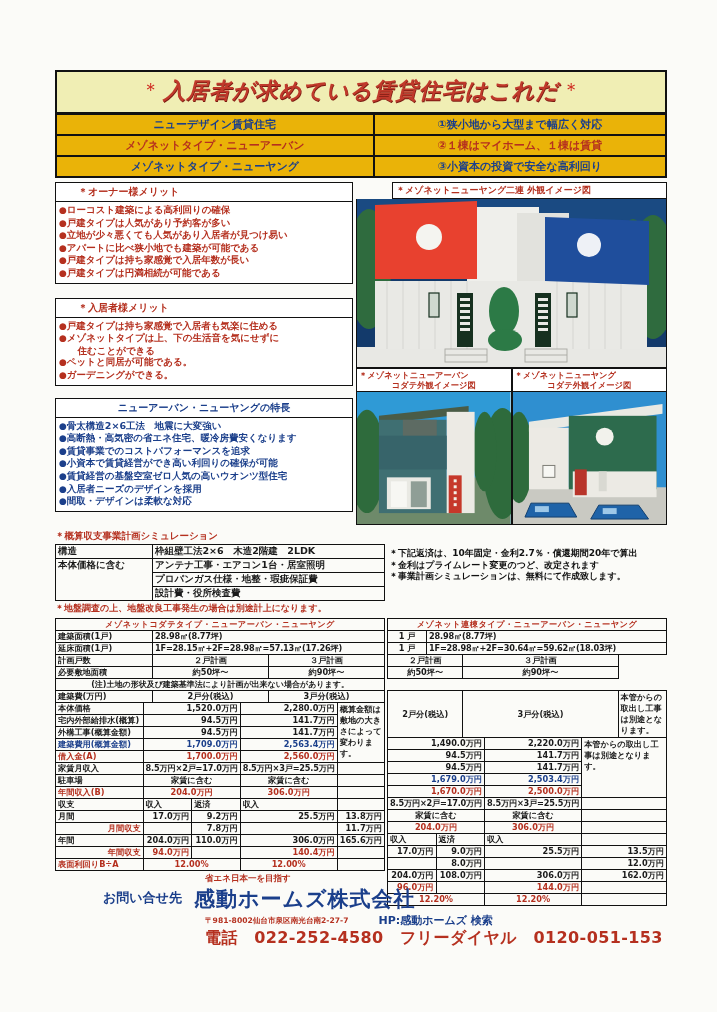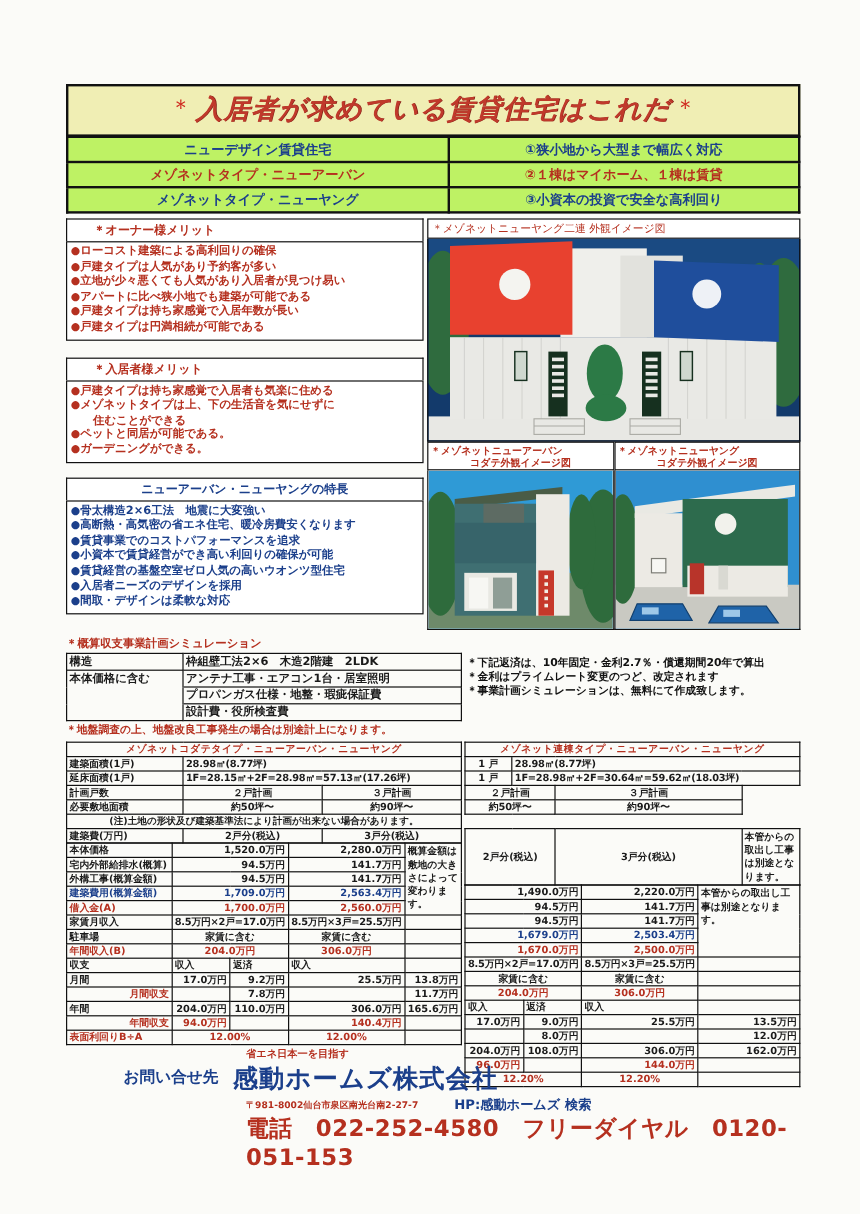--- a/index.html
+++ b/index.html
@@ -28,21 +28,21 @@
   }
   .headline .star{color:#cf2a20;font-size:19px;vertical-align:2px;}
 
   .twocol{width:100%;border-collapse:collapse;margin-top:-1px;}
   .twocol td{border:2px solid #111;text-align:center;}
   .twocol .sub{
     background:#f0eeb4;font-family:"DejaVu Serif","Liberation Serif",serif;
     font-size:16px;color:#c0392b;font-style:italic;padding:2px 0 3px;
     text-shadow:0.4px 0.4px 0 #7a1b12;
   }
-  .twocol .li{background:#bef264;padding:2px 0;font-size:11px;height:13px;}
+  .twocol .li{background:#eab308;padding:2px 0;font-size:11px;height:13px;}
   .li.blue{color:#1b3f8b;}
   .li.red{color:#b5301f;}
 
   
   .mid{display:flex;margin-top:4px;gap:3px;}
   .mid .left{width:298px;}
   .mid .right{width:311px;}
 
   .boxtitle{
     border:1px solid #111;border-bottom:none;background:#fff;
@@ -56,21 +56,21 @@
     font-size:9.5px;line-height:11.6px;color:#b5301f;font-weight:bold;
     white-space:nowrap;
   }
   .bullets.blue div{color:#1b3f8b;}
   .bullets .dot{color:#b5301f;font-size:9px;}
   .bullets.blue .dot{color:#1b3f8b;}
   .bullets .ind{padding-left:9px;}
 
   .capbar{
     border:1px solid #111;background:#fff;color:#b5301f;
-    font-size:9px;font-weight:normal;padding:1px 0 1px 3px;
+    font-size:9px;font-weight:bold;padding:1px 0 1px 3px;margin-left:36px;
   }
   .photo{border:1px solid #111;border-top:none;background:#0c2f5e;position:relative;overflow:hidden;}
 
   .capsplit{display:flex;}
   .capsplit > div{border:1px solid #111;background:#fff;color:#b5301f;font-size:8.3px;
     font-weight:bold;line-height:10px;padding:1px 2px;width:50%;box-sizing:border-box;}
   .capsplit > div span{display:block;text-align:center;}
   .capsplit > div span:first-child{text-align:left;}
   .photopair{display:flex;}
   .photopair > div{width:50%;box-sizing:border-box;border:1px solid #111;border-top:none;overflow:hidden;position:relative;}
@@ -99,21 +99,21 @@
   .vnote{font-size:7.6px;line-height:9.3px;text-align:left;vertical-align:top;padding:1px 2px;margin-left:28px;}
 
   
   .footer{position:absolute;left:55px;top:873px;width:612px;}
   .f-aim{color:#b5301f;font-size:8.5px;font-weight:bold;margin-left:150px;}
   .f-row{display:flex;align-items:center;}
   .f-ask{font-size:13px;color:#1b3f8b;font-weight:bold;margin:0 12px 2px 48px;}
   .f-co{font-size:21px;color:#1b3f8b;font-weight:bold;letter-spacing:1px;}
   .f-addr{color:#b5301f;font-size:7.6px;font-weight:bold;margin-left:150px;}
   .f-hp{color:#1b3f8b;font-size:11px;font-weight:bold;}
-  .f-tel{color:#b5301f;font-size:19px;font-weight:bold;margin-left:150px;letter-spacing:0.4px;}
+  .f-tel{color:#b5301f;font-size:16px;font-weight:bold;margin-left:150px;letter-spacing:0.4px;}
   .inline{display:flex;align-items:center;}
 </style>
 </head>
 <body>
 
 <div class="page">
  <div class="sheet">
 
   <div class="headline">
     <span class="star">＊</span>

